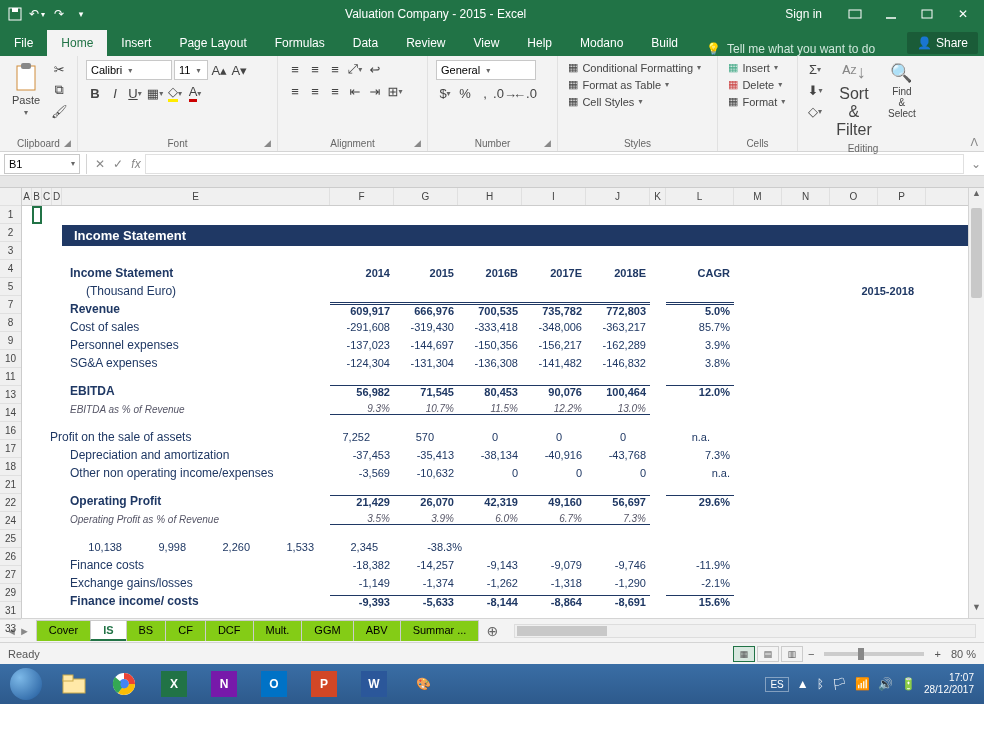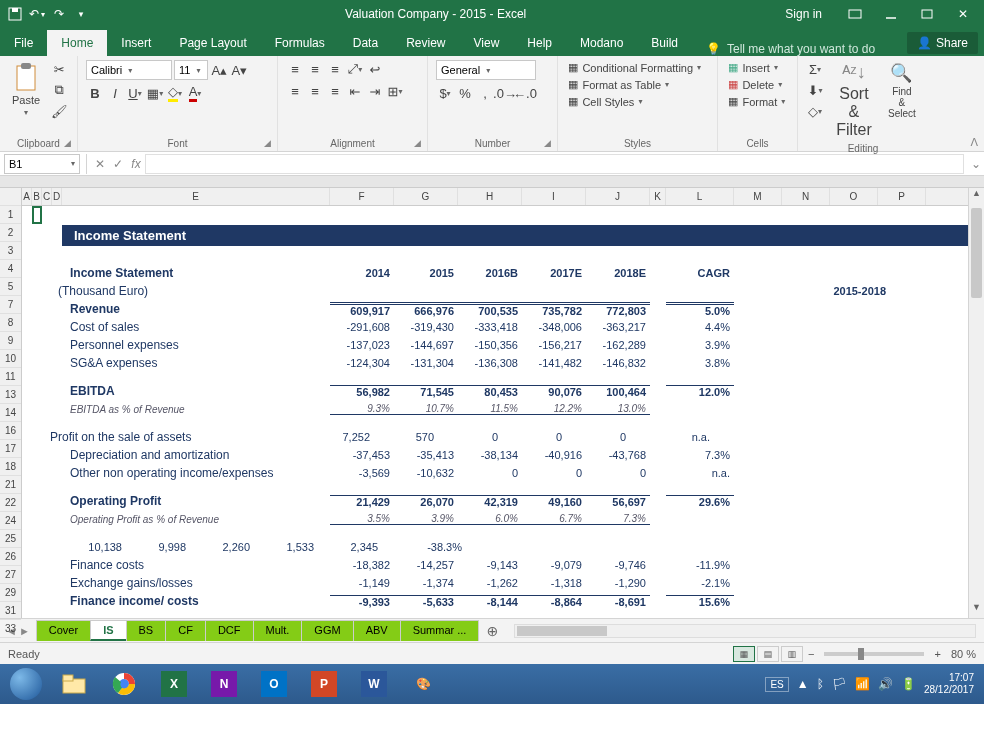--- a/index.html
+++ b/index.html
@@ -395,21 +395,21 @@
         <div class="wsrow " style="padding-left: 40px;">
           <div class="lbl-cell bold">Income Statement</div>
           <div class="val-cell bold">2014</div>
           <div class="val-cell bold">2015</div>
           <div class="val-cell bold">2016B</div>
           <div class="val-cell bold">2017E</div>
           <div class="val-cell bold">2018E</div>
           <div style="width: 16px;"></div>
           <div class="val-cell cagr bold">CAGR</div>
         </div>
-        <div class="wsrow " style="padding-left: 28px; gap: 24px;">
+        <div class="wsrow " style="padding-left: 56px; gap: 24px;">
           <div class="lbl-cell">(Thousand Euro)</div>
           <div class="val-cell"></div>
           <div class="val-cell"></div>
           <div class="val-cell"></div>
           <div class="val-cell"></div>
           <div class="val-cell"></div>
           <div style="width: 16px;"></div>
           <div class="val-cell cagr bold">2015-2018</div>
         </div>
         <div class="wsrow " style="padding-left: 40px;">
@@ -423,21 +423,21 @@
           <div class="val-cell cagr bold dbl-top">5.0%</div>
         </div>
         <div class="wsrow " style="padding-left: 40px;">
           <div class="lbl-cell">Cost of sales</div>
           <div class="val-cell">-291,608</div>
           <div class="val-cell">-319,430</div>
           <div class="val-cell">-333,418</div>
           <div class="val-cell">-348,006</div>
           <div class="val-cell">-363,217</div>
           <div style="width: 16px;"></div>
-          <div class="val-cell cagr">4.4%</div>
+          <div class="val-cell cagr">85.7%</div>
         </div>
         <div class="wsrow " style="padding-left: 40px;">
           <div class="lbl-cell">Personnel expenses</div>
           <div class="val-cell">-137,023</div>
           <div class="val-cell">-144,697</div>
           <div class="val-cell">-150,356</div>
           <div class="val-cell">-156,217</div>
           <div class="val-cell">-162,289</div>
           <div style="width: 16px;"></div>
           <div class="val-cell cagr">3.9%</div>

